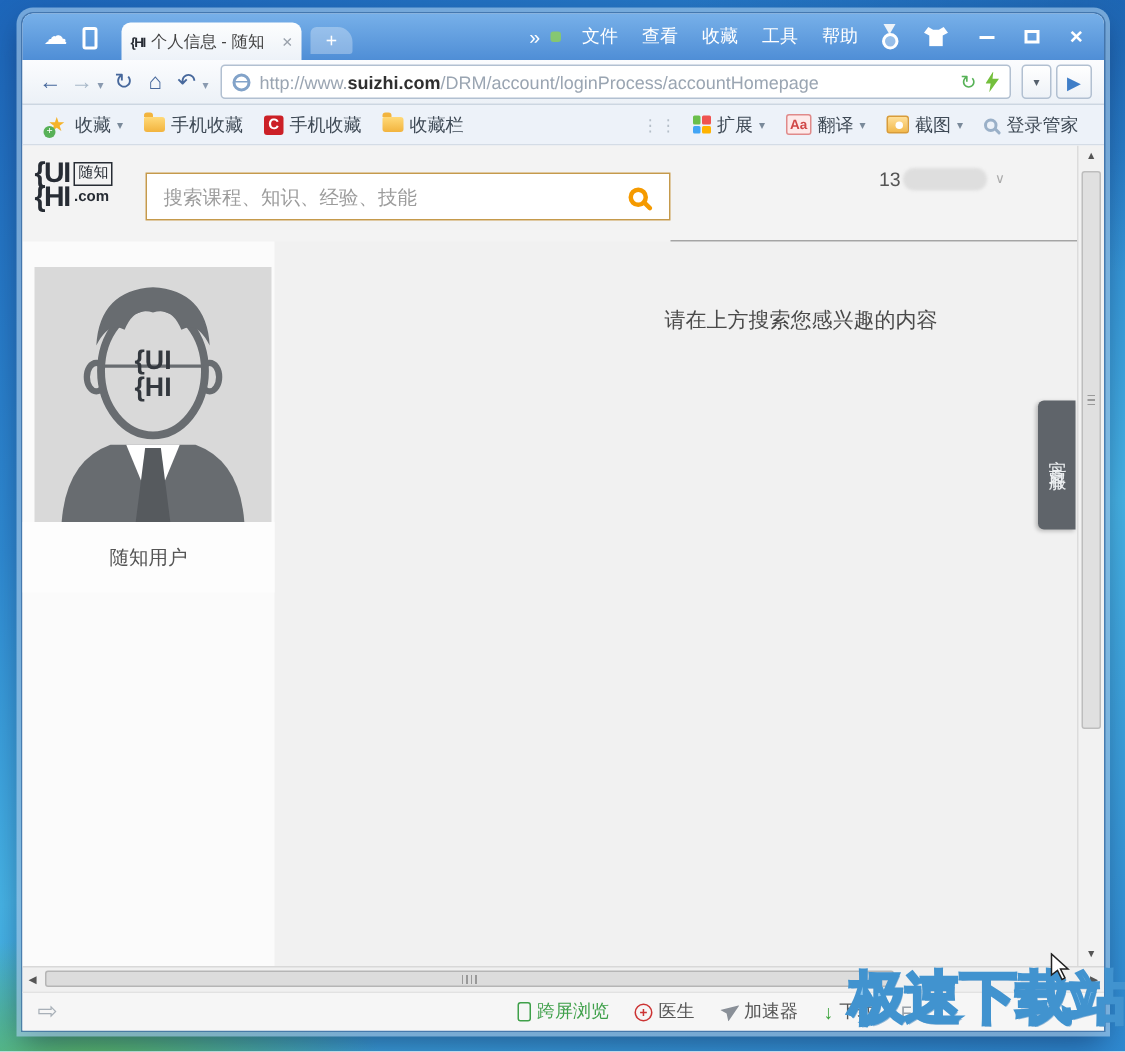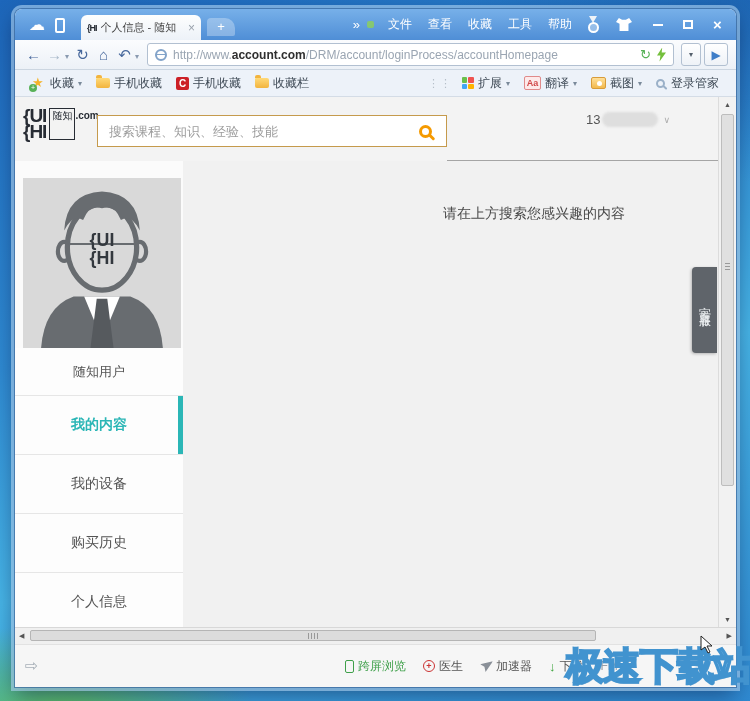--- a/index.html
+++ b/index.html
@@ -92,21 +92,21 @@
   .key-icon { width:9px; height:9px; border:2px solid #9ab0c8; border-radius:50%; position:relative; margin-right:2px; }
   .key-icon::after { content:""; position:absolute; width:2px; height:5px; background:#9ab0c8;
     right:-3px; bottom:-4px; transform:rotate(-45deg); border-radius:1px; }
 
   
   .pagewrap { flex:1; position:relative; background:#f1f1f1; overflow:hidden; }
   .pageheader { position:absolute; left:0; right:18px; top:0; height:64px; background:#f3f3f3; }
   .header-line { position:absolute; left:432px; right:0; bottom:0; height:1px; background:#a5a5a5; }
   .logo { position:absolute; left:8px; top:11px; display:flex; }
   .logo-main div { font-weight:900; font-size:19px; line-height:16px; color:#272c34; letter-spacing:-1px; }
-  .logo-side { margin-left:3px; display:flex; flex-direction:row; justify-content:flex-start; }
+  .logo-side { margin-left:3px; display:flex; flex-direction:column; justify-content:flex-start; }
   .logo-badge { border:1px solid #272c34; font-size:10px; padding:0 2px; color:#272c34; line-height:14px; }
   .logo-tld { font-size:10px; font-weight:bold; color:#272c34; line-height:15px; }
   .searchbox { position:absolute; left:82px; top:18px; width:350px; height:32px; background:#fff;
     border:1px solid #c59a4c; display:flex; align-items:center; }
   .search-input { flex:1; border:none; outline:none; font-size:13px; color:#1d4ed8; padding:0 11px; background:transparent; }
   .search-input::placeholder { color:#9c9c9c; }
   .search-btn { width:42px; height:100%; display:flex; align-items:center; justify-content:center; }
   .mag-icon { width:13px; height:13px; border:3px solid #f59a00; border-radius:50%; position:relative; }
   .mag-icon::after { content:""; position:absolute; width:3px; height:8px; background:#f59a00;
     transform:rotate(-45deg); right:-4px; bottom:-6px; border-radius:2px; }
@@ -143,21 +143,21 @@
   .hscroll { height:17px; flex:none; background:#f0f0f0; border-top:1px solid #d8d8d8; position:relative; }
   .hs-left, .hs-right { position:absolute; top:0; bottom:0; display:flex; align-items:center; font-size:7px; color:#555; }
   .hs-left { left:4px; } .hs-left::before { content:"◀"; }
   .hs-right { right:4px; } .hs-right::before { content:"▶"; }
   .hs-thumb { position:absolute; left:15px; top:2px; height:11px; width:566px; background:#dcdcdc;
     border:1px solid #b5b5b5; border-radius:2px; }
   .hs-grip { position:absolute; left:50%; top:2px; width:10px; height:6px; margin-left:-5px;
     background:repeating-linear-gradient(90deg,#999 0 1px, transparent 1px 3px); }
 
   
-  .statusbar { height:43px; flex:none; background:#f6f6f6; border-top:1px solid #e2e2e2;
+  .statusbar { height:26px; flex:none; background:#f6f6f6; border-top:1px solid #e2e2e2;
     position:relative; display:flex; align-items:center; padding:0 10px; }
   .sb-arrow { color:#a8b0b8; font-size:16px; line-height:1; }
   .sb-arrow::before { content:"⇨"; }
   .sb-items { position:absolute; left:330px; display:flex; align-items:center; gap:17px; font-size:12px; color:#555; }
   .sb-item { display:flex; align-items:center; gap:4px; white-space:nowrap; }
   .sb-phone { width:9px; height:13px; border:1.5px solid #3fa04a; border-radius:2px; }
   .sb-green { color:#3fa04a; }
   .sb-doctor-icon { width:12px; height:12px; border-radius:50%; border:1px solid #cc3333; color:#cc3333;
     font-size:9px; font-weight:bold; line-height:10px; text-align:center; }
   .sb-doctor-icon::before { content:"+"; }
@@ -211,21 +211,21 @@
     <div class="navbar">
       <span class="nav-icon">←</span>
       <span class="nav-icon disabled">→</span>
       <span class="mini-caret">▾</span>
       <span class="nav-icon">↻</span>
       <span class="nav-icon">⌂</span>
       <span class="nav-icon">↶</span>
       <span class="mini-caret">▾</span>
       <div class="urlbox">
         <span class="globe-icon"></span>
-        <span class="url-text"><span>http://www.</span><span class="url-domain">account.com</span><span>/DRM/account/loginProcess/accountHomepage</span></span>
+        <span class="url-text"><span>http://www.</span><span class="url-domain">suizhi.com</span><span>/DRM/account/loginProcess/accountHomepage</span></span>
         <span class="url-icons">
           <span class="reload-green">↻</span>
           <span class="bolt-icon"></span>
         </span>
       </div>
       <span class="url-drop">▾</span>
       <span class="go-btn">▶</span>
     </div>
 
     <div class="bookmarksbar">
@@ -310,26 +310,20 @@
             <ellipse cx="39" cy="68" rx="6" ry="9" fill="#d9d9d9" stroke="#686c70" stroke-width="4"></ellipse>
             <ellipse cx="111" cy="68" rx="6" ry="9" fill="#d9d9d9" stroke="#686c70" stroke-width="4"></ellipse>
             <ellipse cx="75" cy="64" rx="33" ry="41" fill="#d9d9d9" stroke="#686c70" stroke-width="5"></ellipse>
             <path d="M39 48 Q41 13 75 11 Q109 13 111 48 Q103 32 93 38 Q87 23 75 27 Q63 23 57 38 Q47 32 39 48 Z" fill="#686c70"></path>
             <line x1="43" y1="61" x2="107" y2="61" stroke="#686c70" stroke-width="2"></line>
             <text x="75" y="63" text-anchor="middle" font-size="17" font-weight="bold" fill="#33383e">{UI</text>
             <text x="75" y="80" text-anchor="middle" font-size="17" font-weight="bold" fill="#33383e">{HI</text>
           </svg>
         </div>
         <div class="username">随知用户</div>
-        <div class="side-menu">
-          <div class="side-item active">我的内容</div>
-          <div class="side-item">我的设备</div>
-          <div class="side-item">购买历史</div>
-          <div class="side-item">个人信息</div>
-        </div>
       </div>
 
       <div class="main-msg">请在上方搜索您感兴趣的内容</div>
 
       <div class="service-tab">
         <span class="service-text">官方客服</span>
         <span class="service-chev">&lt;</span>
       </div>
 
       <div class="vscroll">

